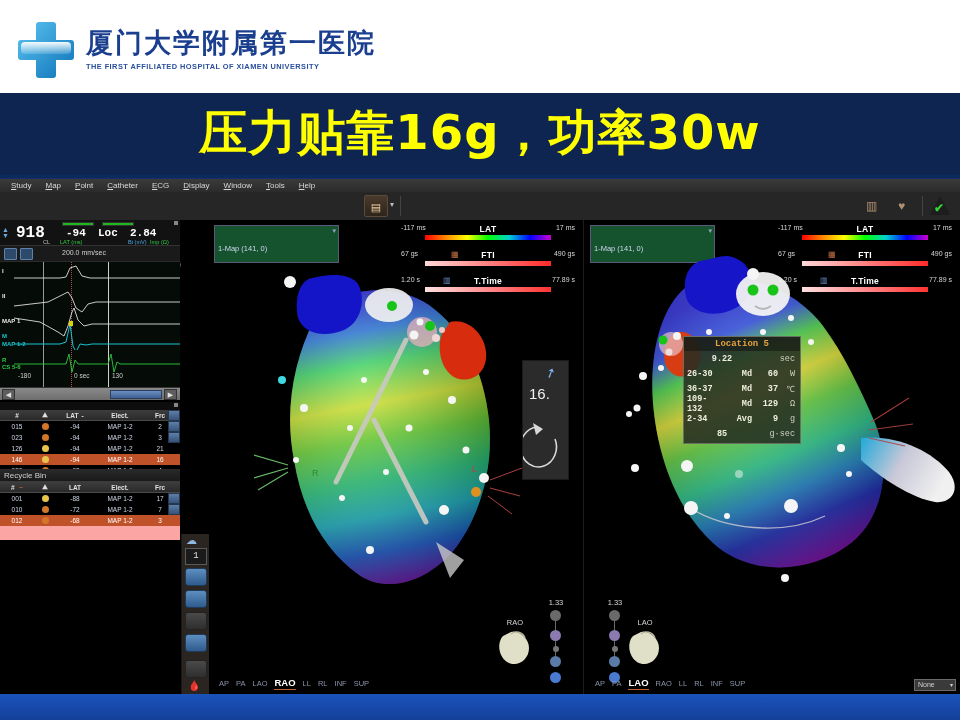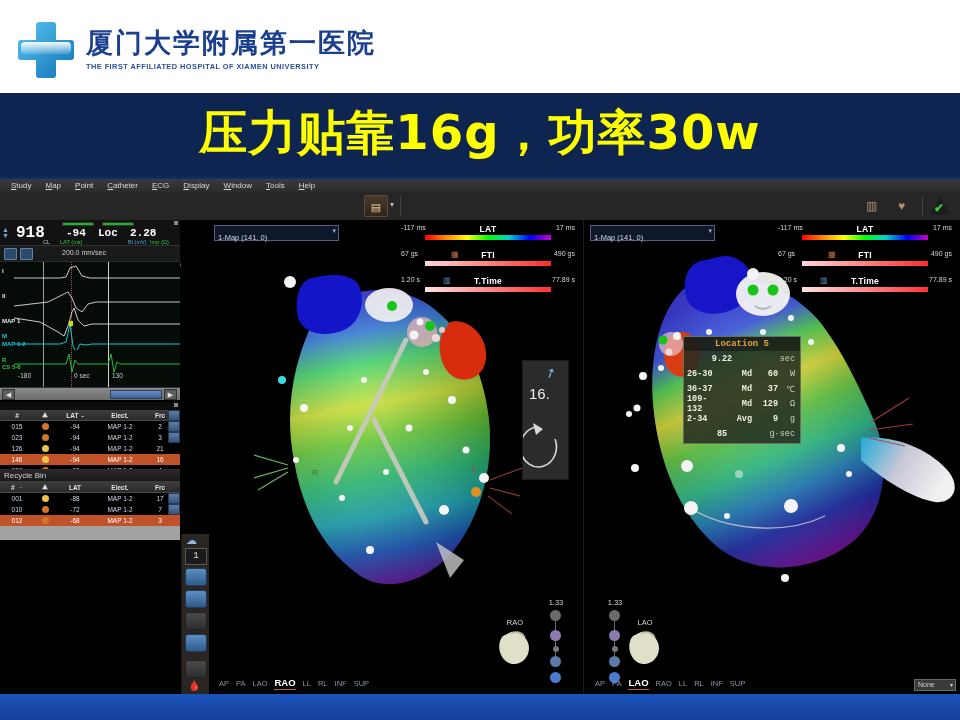--- a/index.html
+++ b/index.html
@@ -66,21 +66,21 @@
   #ecg-caliper3 { position:absolute; left:108px; top:0; width:1px; height:125px; background:#cfcfcf;}
   .tmark { position:absolute; font-size:6.5px; color:#cfcfcf; }
   #ecg-scroll { position:absolute; left:0; top:167px; width:180px; height:13px;
       background:linear-gradient(180deg,#8a8a8a,#6d6d6d); border-top:1px solid #333; }
   .sc-btn { position:absolute; top:1px; width:13px; height:11px; background:#5d5d5d; border:1px solid #333;
       color:#e0e0e0; font-size:7px; text-align:center; line-height:10px;}
   #sc-thumb { position:absolute; left:110px; top:2px; width:52px; height:9px;
       background:linear-gradient(180deg,#6d8fc0,#3f5f92); border:1px solid #2a3f60;}
 
   
-  #pt-wrap { position:absolute; left:0; top:182px; width:180px; height:138px; background:#a3a3a3;padding-left:24px; }
+  #pt-wrap { position:absolute; left:0; top:182px; width:180px; height:138px; background:#fca5a5;padding-left:24px; }
   .tbl { position:absolute; left:0; width:180px; }
   .tbl-title { height:13px; background:linear-gradient(180deg,#2a2a2a,#1a1a1a); color:#cfcfcf;
       font-size:8px; padding:2px 4px; border-bottom:1px solid #3a3a3a;}
   .th-row { display:flex; height:11px; background:linear-gradient(180deg,#3d3d3d,#2a2a2a);
       border-bottom:1px solid #4a4a4a; align-items:center;}
   .th { font-size:6.5px; color:#e0e0e0; font-weight:bold; text-align:center; }
   .tr { display:flex; height:11px; align-items:center; background:#000; }
   .tr.sel { background:#c0522a; }
   .td { font-size:6.5px; color:#cfd8e8; text-align:center; }
   .tr.sel .td { color:#fff; }
@@ -99,22 +99,22 @@
   #pal-count { position:absolute; left:3px; top:14px; width:22px; height:17px; background:#1a1a1a;
       border:1px solid #5a5a5a; color:#e0e0e0; font-size:9px; text-align:center; line-height:15px;
       font-family:"Liberation Mono", monospace;}
 
   
   .map-pane { position:absolute; top:42px; height:474px; background:#000; overflow:hidden; }
   #map-left  { left:209px; width:375px; border-right:1px solid #1c1c1c; }
   #map-right { left:585px; width:375px; }
 
   .map-sel { position:absolute; left:5px; top:5px; width:125px; height:13px;
-      background:#0f172a; border:1px solid #5a5a7a; color:#cfd8f0; font-size:7.5px;
-      padding:7px 3px; }
+      background:#14532d; border:1px solid #5a5a7a; color:#cfd8f0; font-size:7.5px;
+      padding:18px 3px; }
   .map-sel .chev { position:absolute; right:2px; top:1px; font-size:7px; color:#9aa8c8; }
 
   
   .legend { position:absolute; right:6px; top:4px; width:178px; }
   .lg-row { position:relative; height:26px; }
   .lg-min, .lg-max { position:absolute; top:0; font-size:7px; color:#d8d8d8; }
   .lg-min { left:2px; } .lg-max { right:2px; }
   .lg-name { position:absolute; left:0; top:0; width:178px; text-align:center;
       font-size:8.5px; color:#fff; font-weight:bold; letter-spacing:.3px;}
   .lg-bar { position:absolute; left:26px; top:11px; width:126px; height:5px; }
@@ -226,21 +226,21 @@
       <div class="hdr-val" style="left:16px;top:4px;font-size:16px;">918</div>
       <div class="hdr-lbl" style="left:43px;top:19px;color:#bdbdbd;">CL</div>
 
       <div class="hdr-bar" style="left:62px;top:2px;width:32px;"></div>
       <div class="hdr-val" style="left:66px;top:7px;font-size:11px;">-94</div>
       <div class="hdr-lbl" style="left:60px;top:19px;color:#2ecc40;">LAT (ms)</div>
 
       <div class="hdr-bar" style="left:102px;top:2px;width:32px;"></div>
       <div class="hdr-val" style="left:98px;top:7px;font-size:11px;">Loc</div>
 
-      <div class="hdr-val" style="left:130px;top:7px;font-size:11px;">2.28</div>
+      <div class="hdr-val" style="left:130px;top:7px;font-size:11px;">2.84</div>
       <div class="hdr-lbl" style="left:128px;top:19px;color:#4aa8e0;">Bi (mV)</div>
 
       <div class="hdr-val" style="left:156px;top:7px;font-size:14px;margin-top:31px;">119</div>
       <div class="hdr-lbl" style="left:150px;top:19px;color:#2ecc40;">Imp (Ω)</div>
       <div style="position:absolute;right:2px;top:1px;width:4px;height:4px;background:#888;"></div>
     </div>
 
     <div id="ecg-tools">
       <div class="et-btn" style="left:4px;"></div>
       <div class="et-btn" style="left:20px;"></div>

